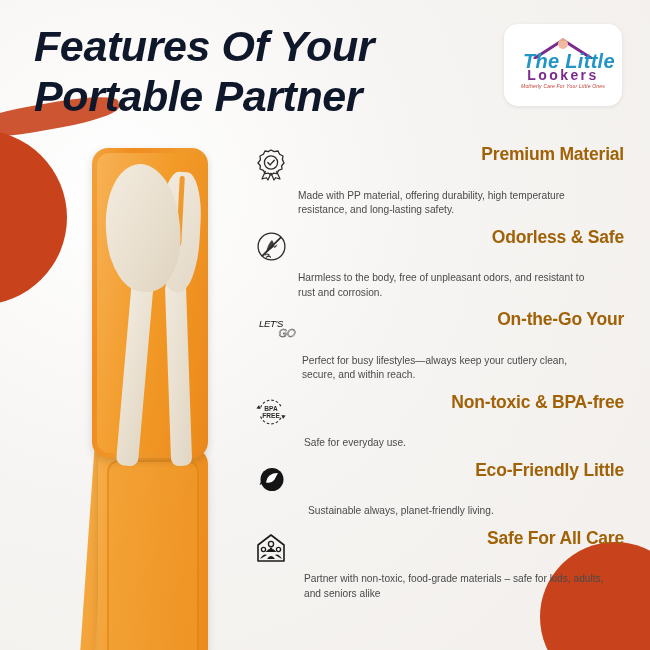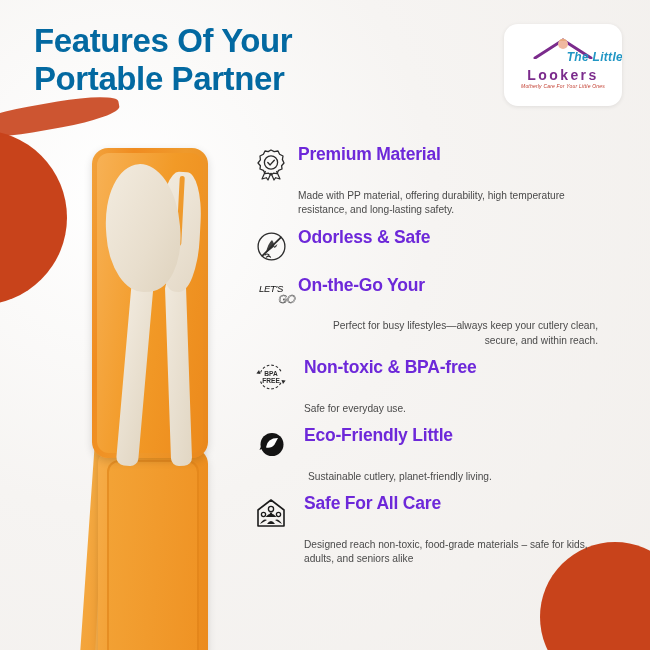--- a/index.html
+++ b/index.html
@@ -22,43 +22,44 @@
   }
   #bg-wash{
     position:absolute; inset:0;
     background:
       radial-gradient(circle at 18% 30%, #ffffff 0%, #f6f4f2 45%, #f2efec 100%);
   }
 
   
   #header { position:absolute; left:34px; top:22px; width:600px; height:95px; }
   #page-title {
-    color:#0369a1;
-    font-size:33px;
+    color:#0f172a;
+    font-size:43px;
     line-height:1.16;
     font-weight:bold;
+    font-style:italic;
     letter-spacing:-.4px;
     max-width:420px;
     white-space:pre-line;
   }
 
   
   #logo-card {
     position:absolute; right:28px; top:24px;
     width:118px; height:82px;
     background:#ffffff; border-radius:14px;
     box-shadow:0 1px 4px rgba(0,0,0,.09);
     display:flex; flex-direction:column;
     align-items:center; justify-content:center;
     overflow:hidden;
   }
   #logo-inner { position:relative; width:112px; height:72px; }
   .logo-line1 {
-    position:absolute; top:21px; left:4px; width:112px; text-align:right;
-    font-size:12px; font-style:italic; font-weight:bold;
+    position:absolute; top:21px; left:16px; width:112px; text-align:left;
+    font-size:20px; font-style:italic; font-weight:bold;
     color:#2196c4; letter-spacing:.3px;
   }
   .logo-line2 {
     position:absolute; top:38px; left:0; width:112px; text-align:center;
     font-size:14px; font-weight:bold; letter-spacing:2.4px;
     color:#7b2b8c;
   }
   .logo-tagline {
     position:absolute; top:54px; left:0; width:112px; text-align:center;
     font-size:5px; font-style:italic; color:#c0392b; letter-spacing:.2px;
@@ -134,36 +135,37 @@
   
   #features { position:absolute; left:252px; top:144px; width:372px; }
   .feature { display:flex; align-items:flex-start; margin-bottom:9px; }
   .feature-icon {
     width:38px; min-width:38px; height:38px;
     display:flex; align-items:center; justify-content:center;
     margin-right:8px; margin-top:1px;
   }
   .feature-body { flex:1; padding-top:1px; }
   .feature-title {
-    color:#6d28d9;
+    color:#a16207;
     font-size:17.5px;
     font-weight:bold;
     letter-spacing:-.2px;
     line-height:1.12;
     margin-bottom:3px;
+    text-align:right;
   }
   .feature-desc {
     color:#4a4a4a;
     font-size:10.2px;
     line-height:1.42;
     max-width:300px;
     margin-top:24px;
   }
   .f-idx-3 .feature-body, .f-idx-4 .feature-body, .f-idx-5 .feature-body { padding-left:6px; }
-  .f-idx-2 .feature-desc { padding-left:4px;text-align:right; }
+  .f-idx-2 .feature-desc { padding-left:4px; }
   .f-idx-4 .feature-desc { padding-left:4px; }
 
   .letsgo {
     font-size:9.5px; font-weight:normal; font-style:italic;
     color:#111; line-height:1.0; text-align:center;
     letter-spacing:-.3px;
   }
   .letsgo span:last-child{
     display:block; font-size:11px; letter-spacing:0;
     -webkit-text-stroke:.4px #111; color:#fff;margin-left:32px;
@@ -230,20 +232,21 @@
     <div class="feature-icon">
       <svg width="31" height="31" viewBox="0 0 31 31">
         <circle cx="15.5" cy="15.5" r="13.4" fill="none" stroke="#2b2b2b" stroke-width="1.3"></circle>
         <path d="M10 22 q1.5-9 6-13 q3 4 2 8 q3-1 3.5-4" fill="#2b2b2b" opacity=".9"></path>
         <path d="M9 24 q2-2 4 0 M10.5 26.2 q2-2 4 0" fill="none" stroke="#2b2b2b" stroke-width="1.1" stroke-linecap="round"></path>
         <line x1="5.8" y1="25.4" x2="25.4" y2="5.8" stroke="#2b2b2b" stroke-width="1.7"></line>
       </svg>
     </div>
     <div class="feature-body">
       <div class="feature-title">Odorless &amp; Safe</div>
+      <div class="feature-desc">Harmless to the body, free of unpleasant odors, and resistant to rust and corrosion.</div>
     </div>
   </div>
 
   <div class="feature f-idx-2">
     <div class="feature-icon">
       <div class="letsgo">
         <span>LET'S</span>
         <span>GO</span>
       </div>
     </div>
@@ -273,36 +276,36 @@
   <div class="feature f-idx-4">
     <div class="feature-icon">
       <svg width="30" height="30" viewBox="0 0 30 30">
         <circle cx="16" cy="14.5" r="11.5" fill="#141414"></circle>
         <path d="M22 8 q-11 0 -12 9.5 q5.5 1 8.5-3" fill="#fff"></path>
         <path d="M9 13 q-4 2 -5.5 7 q4.5-2 6-5.6" fill="#141414"></path>
       </svg>
     </div>
     <div class="feature-body">
       <div class="feature-title">Eco-Friendly Little</div>
-      <div class="feature-desc">Sustainable cutlery, planet-friendly living.</div>
+      <div class="feature-desc">Sustainable always, planet-friendly living.</div>
     </div>
   </div>
 
   <div class="feature f-idx-5">
     <div class="feature-icon">
       <svg width="32" height="32" viewBox="0 0 32 32">
         <path d="M3 13 L16 3 L29 13 V29 H3 Z" fill="none" stroke="#1b1b1b" stroke-width="1.6" stroke-linejoin="round"></path>
         <circle cx="16" cy="12" r="2.6" fill="none" stroke="#1b1b1b" stroke-width="1.3"></circle>
         <path d="M10.5 20 q5.5-7 11 0" fill="#1b1b1b"></path>
         <circle cx="8.5" cy="17.5" r="2.1" fill="none" stroke="#1b1b1b" stroke-width="1.3"></circle>
         <circle cx="23.5" cy="17.5" r="2.1" fill="none" stroke="#1b1b1b" stroke-width="1.3"></circle>
         <path d="M5 27 q3.5-6 7-4 M27 27 q-3.5-6 -7-4" fill="#1b1b1b"></path>
         <path d="M12 27 q4-6 8 0 z" fill="#1b1b1b"></path>
         <path d="M14.4 15.5 l1.6 3 l1.6-3 z" fill="#1b1b1b"></path>
       </svg>
     </div>
     <div class="feature-body">
       <div class="feature-title">Safe For All Care</div>
-      <div class="feature-desc">Designed reach non-toxic, food-grade materials – safe for kids, adults, and seniors alike</div>
+      <div class="feature-desc">Partner with non-toxic, food-grade materials – safe for kids, adults, and seniors alike</div>
     </div>
   </div>
 
 </div>
 
 </body></html>

